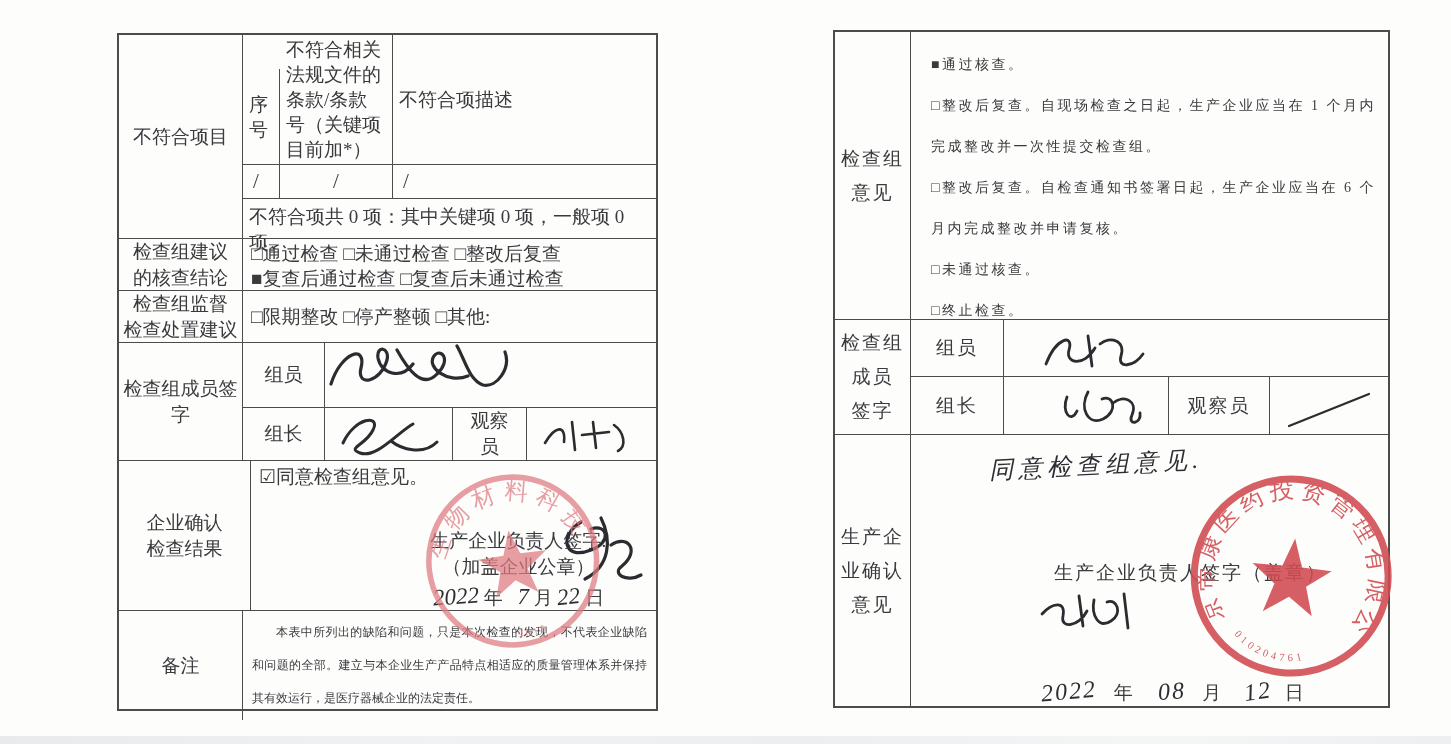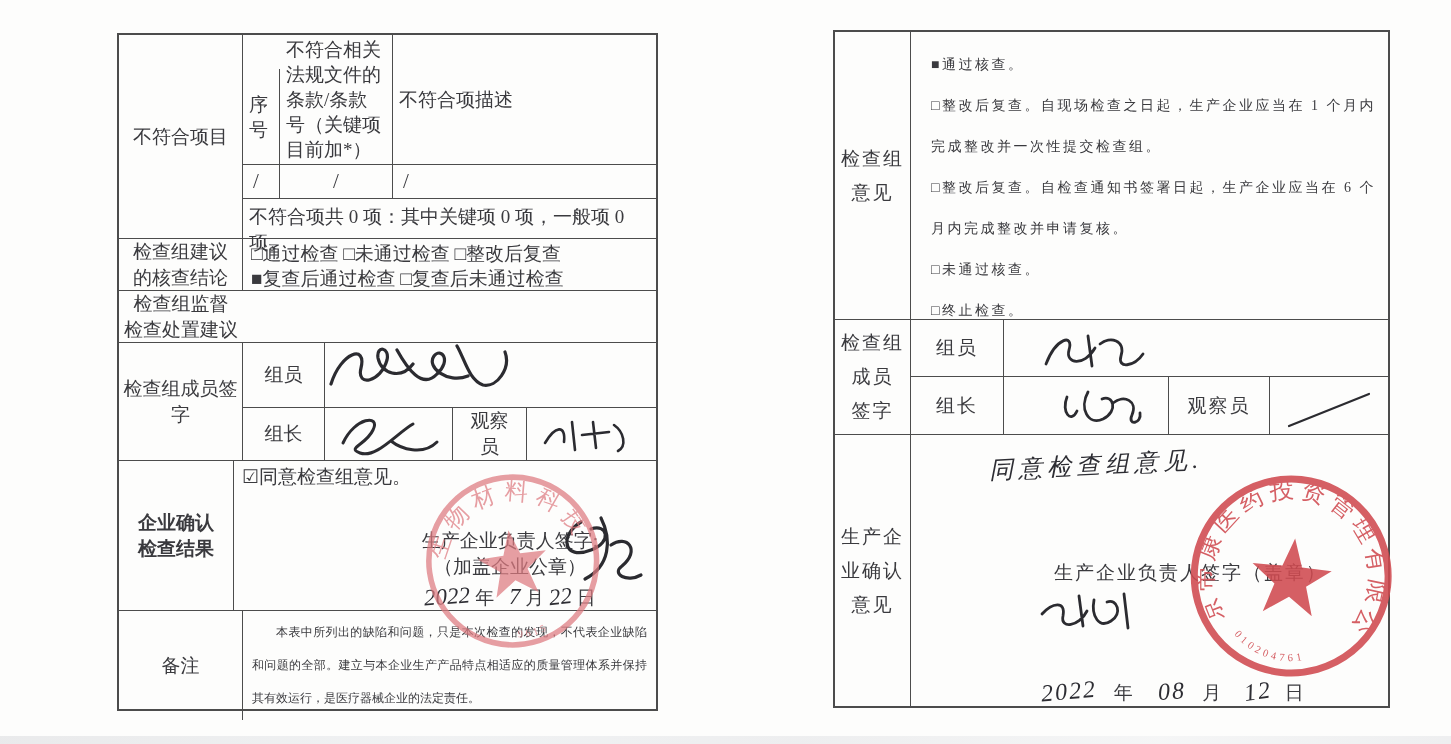--- a/index.html
+++ b/index.html
@@ -82,20 +82,23 @@
         </div>
       </div>
 
       <div class="row" style="height:52px;">
         <div class="cell lbl" style="width:124px;">
           <span>
             <span style="display:block;">检查组监督</span>
             <span style="display:block;">检查处置建议</span>
           </span>
         </div>
+        <div class="cell ct chk" style="display:flex; align-items:center; padding:2px 8px;">
+          <span>□限期整改 □停产整顿 □其他:</span>
+        </div>
       </div>
 
       <div class="row" style="height:130px;">
         <div class="cell lbl" style="width:124px;">
           <span>
             <span style="display:block;">检查组成员签</span>
             <span style="display:block;">字</span>
           </span>
         </div>
         <div class="subcol">
@@ -112,21 +115,21 @@
             <div class="cell" style="width:128px;"></div>
             <div class="cell lbl" style="width:74px;">
               <span style="width:44px;">观察员</span>
             </div>
             <div class="cell ct"></div>
           </div>
         </div>
       </div>
 
       <div class="row" style="height:150px;">
-        <div class="cell lbl" style="width:115px;font-weight:bold;">
+        <div class="cell lbl" style="width:132px;">
           <span>
             <span style="display:block;">企业确认</span>
             <span style="display:block;">检查结果</span>
           </span>
         </div>
         <div class="cell ct" style="padding:3px 8px;">
           <div style="font-size:19px;">☑同意检查组意见。</div>
           <div style="text-align:center; margin:38px 0 0 130px; line-height:26px;">
             <div>生产企业负责人签字:</div>
             <div>（加盖企业公章）</div>

